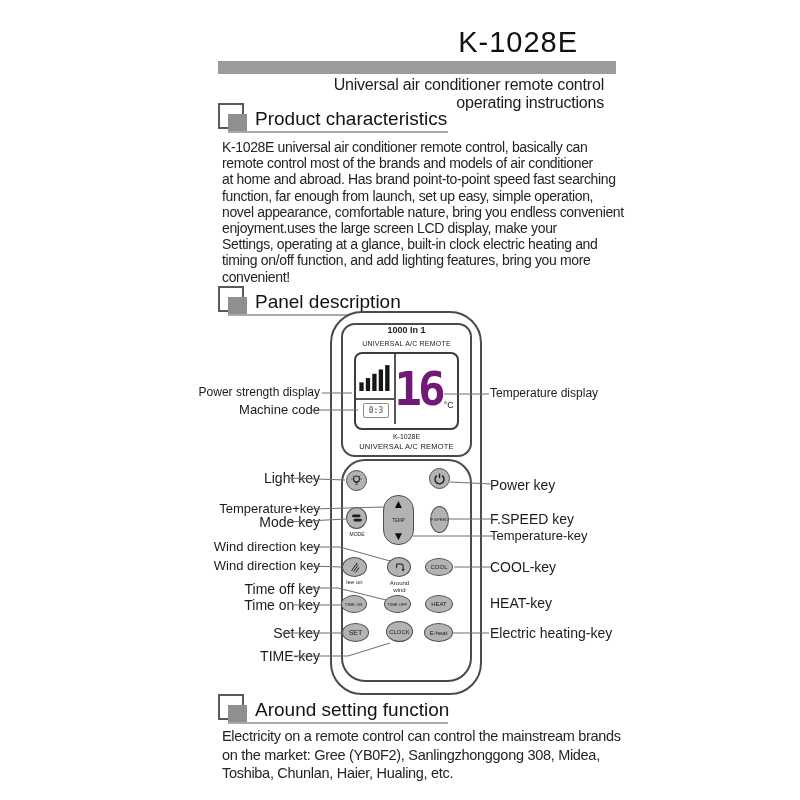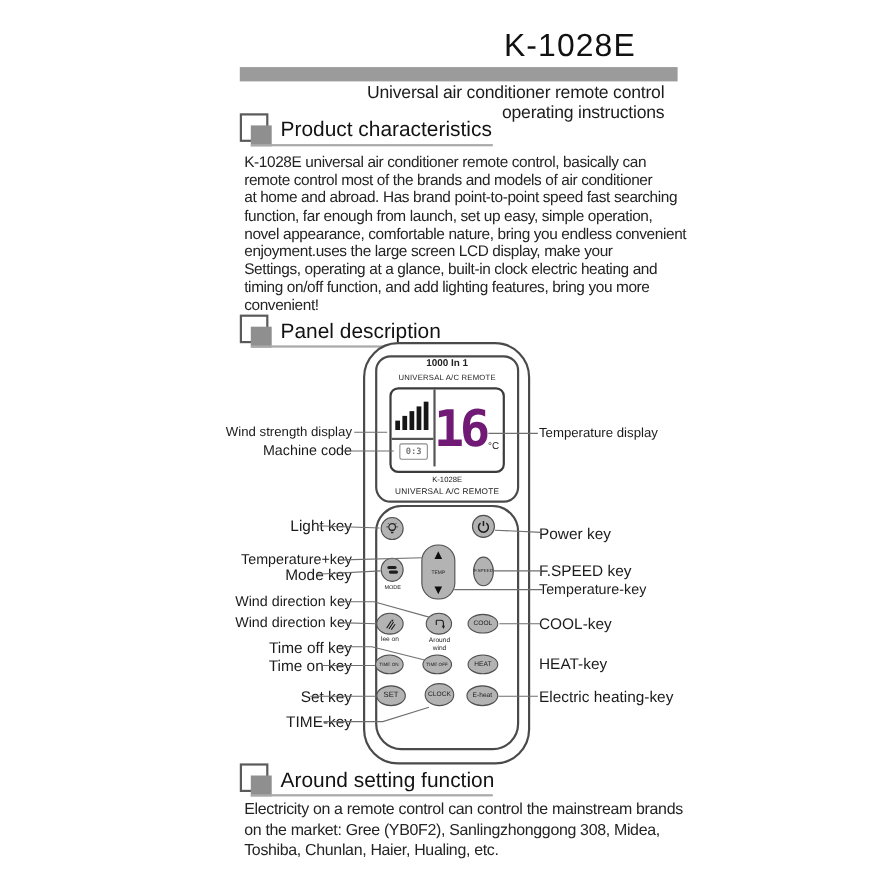--- a/index.html
+++ b/index.html
@@ -210,21 +210,21 @@
   </div>
   <div class="btn round b-eheat">
     <span class="bt6">E-heat</span>
   </div>
 
   <div class="cap cap-mode">MODE</div>
   <div class="cap cap-wind">lee on</div>
   <div class="cap cap-around para">Around
 wind</div>
 
-  <div class="co co-l f12 l1">Wind strength display</div>
+  <div class="co co-l f12 l1">Power strength display</div>
   <div class="co co-l f13 l2">Machine code</div>
   <div class="co co-l f14 l3">Light key</div>
   <div class="co co-l f13 l4">Temperature+key</div>
   <div class="co co-l f14 l5">Mode key</div>
   <div class="co co-l f13 l6">Wind direction key</div>
   <div class="co co-l f13 l7">Wind direction key</div>
   <div class="co co-l f14 l8">Time off key</div>
   <div class="co co-l f14 l9">Time on key</div>
   <div class="co co-l f14 l10">Set key</div>
   <div class="co co-l f14 l11">TIME-key</div>

